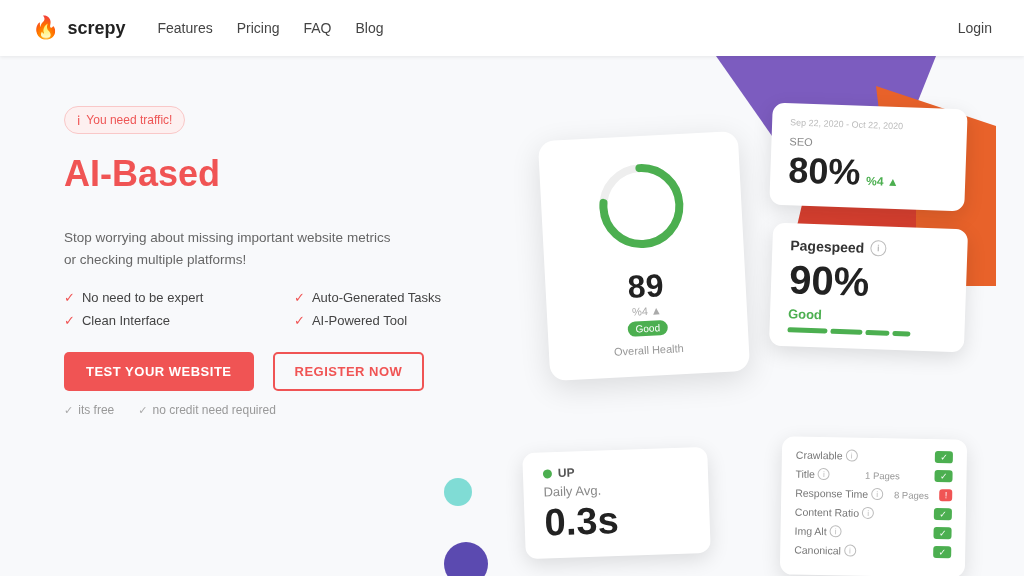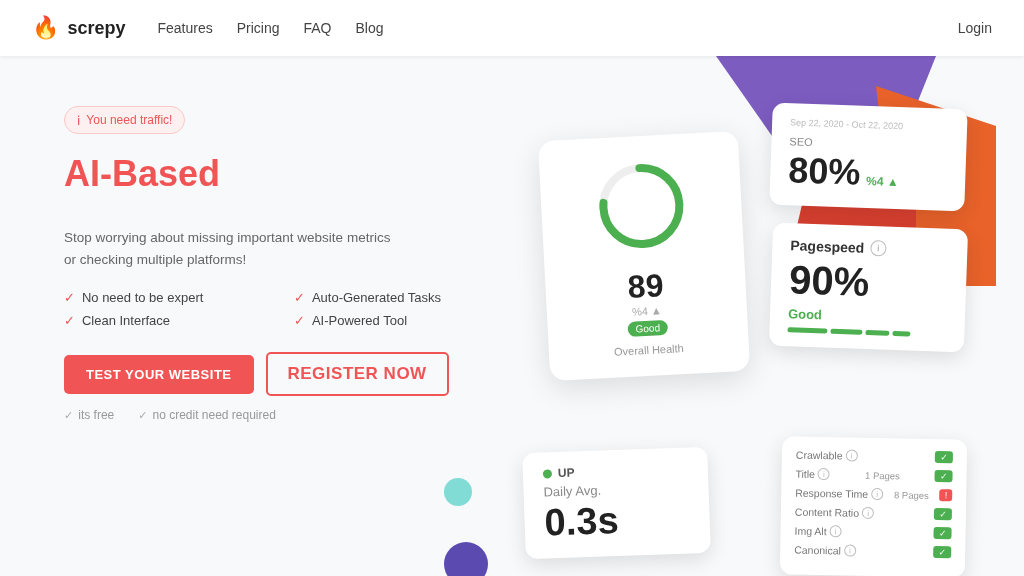--- a/index.html
+++ b/index.html
@@ -36,29 +36,29 @@
       background: #fdf0f0; border: 1px solid #f9c8c8; border-radius: 20px;
       padding: 4px 12px; font-size: 12px; color: #e55; font-weight: 500; margin-bottom: 18px;
     }
     .traffic-badge-icon { color: #f05454; font-size: 13px; }
     h1 { font-size: 36px; font-weight: 700; color: #222; line-height: 1.2; margin-bottom: 4px; }
     h1 span { color: #f05454; display: block; }
     .hero-desc { font-size: 13.5px; color: #666; line-height: 1.6; margin: 32px 0 20px; max-width: 340px; }
     .features-grid { display: grid; grid-template-columns: 1fr 1fr; gap: 8px 20px; margin-bottom: 24px; }
     .feature-item { display: flex; align-items: center; gap: 7px; font-size: 13px; color: #444; }
     .check-icon { color: #f05454; font-size: 13px; }
-    .cta-row { display: flex; gap: 12px; align-items: center; margin-bottom: 12px; }
+    .cta-row { display: flex; gap: 19px; align-items: center; margin-bottom: 12px; }
     .test-btn {
       background: #f05454; color: #fff; border: none;
       padding: 12px 22px; border-radius: 5px; font-size: 13px; font-weight: 700;
       letter-spacing: 0.5px; cursor: pointer; text-transform: uppercase;
     }
     .register-btn {
       background: transparent; color: #f05454; border: 2px solid #f05454;
-      padding: 10px 20px; border-radius: 5px; font-size: 17px; font-weight: 700;
+      padding: 10px 20px; border-radius: 5px; font-size: 13px; font-weight: 700;
       letter-spacing: 0.5px; cursor: pointer; text-transform: uppercase;
     }
     .cta-notes { display: flex; gap: 24px; font-size: 12px; color: #999; }
     .cta-notes span { display: flex; align-items: center; gap: 5px; }
     .note-check { color: #aaa; font-size: 11px; }
 
     
     .hero-right {
       flex: 1; position: relative; height: 520px;
     }

